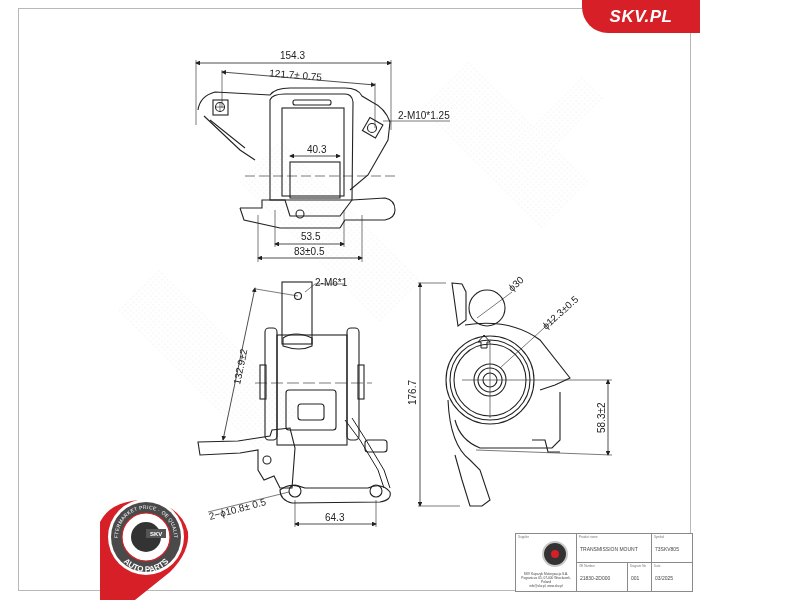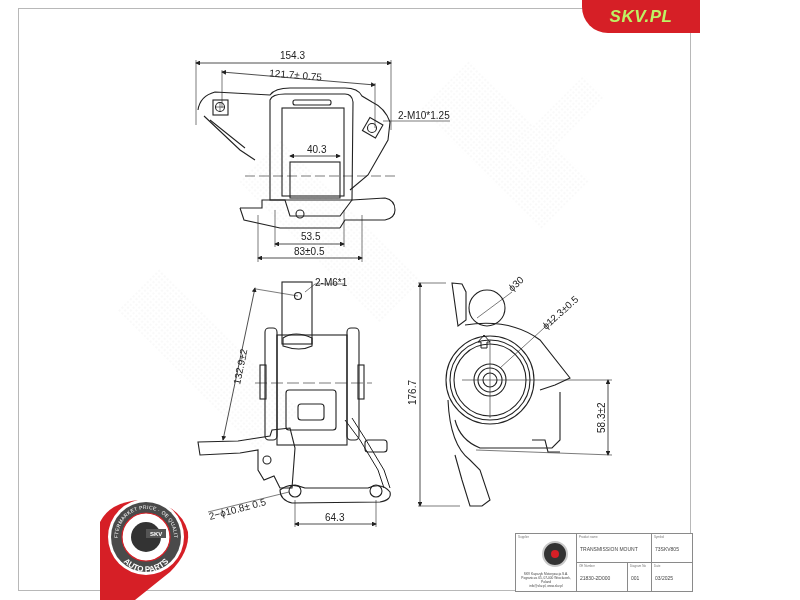--- a/index.html
+++ b/index.html
@@ -1,19 +1,19 @@
 <!DOCTYPE html>
 <html><head>
 <meta charset="utf-8">
 <style>
   html, body { margin:0; padding:0; background:#ffffff; }
   body { width:800px; height:600px; position:relative; overflow:hidden; font-family:"Liberation Sans", sans-serif; }
   .frame { position:absolute; left:18px; top:8px; width:673px; height:583px; border:1px solid #b8b8b8; box-sizing:border-box; }
   .brand-tab { position:absolute; left:582px; top:0; width:118px; height:33px; background:#d61f26; border-bottom-left-radius:26px; display:flex; align-items:center; justify-content:center; }
-  .brand-tab span { color:#bef264; font-weight:bold; font-style:italic; font-size:17px; letter-spacing:0.5px; }
+  .brand-tab span { color:#ffffff; font-weight:bold; font-style:italic; font-size:17px; letter-spacing:0.5px; }
   svg.drawing { position:absolute; left:0; top:0; }
   .dim { font-family:"Liberation Sans", sans-serif; font-size:10px; fill:#222; }
   .badge { position:absolute; left:0; top:492px; width:200px; height:108px; }
   .title-block { position:absolute; left:515px; top:533px; width:178px; height:59px; border:1px solid #8a8a8a; box-sizing:border-box; background:#fff; font-size:3.6px; color:#555; }
   .tb-cell { position:absolute; border-right:1px solid #8a8a8a; border-bottom:1px solid #8a8a8a; box-sizing:border-box; }
   .tb-label { position:absolute; left:2px; top:1px; font-size:3px; color:#777; }
   .tb-value { position:absolute; left:3px; top:12px; font-size:5px; color:#444; white-space:nowrap; }
   .tb-company { position:absolute; left:2px; right:2px; bottom:3px; text-align:center; font-size:3.2px; line-height:4px; color:#444; }
   .tb-logo { position:absolute; left:26px; top:7px; width:26px; height:26px; border-radius:50%; background:#333; border:2px solid #c9c9c9; box-sizing:border-box; }
   .tb-logo::after { content:""; position:absolute; left:7px; top:7px; width:8px; height:8px; border-radius:50%; background:#d61f26; }

